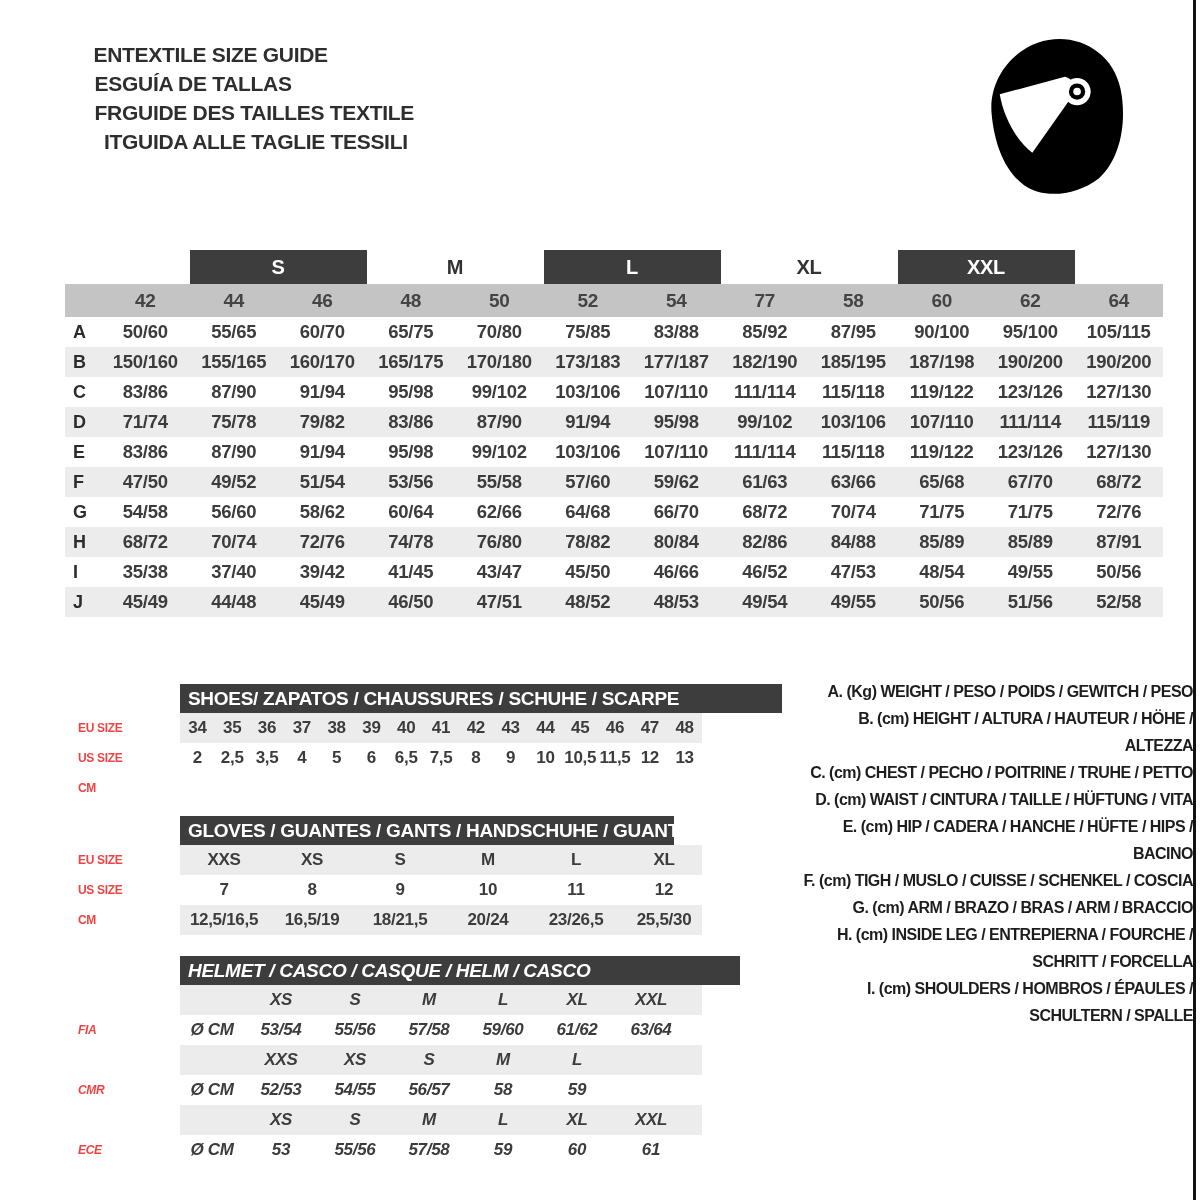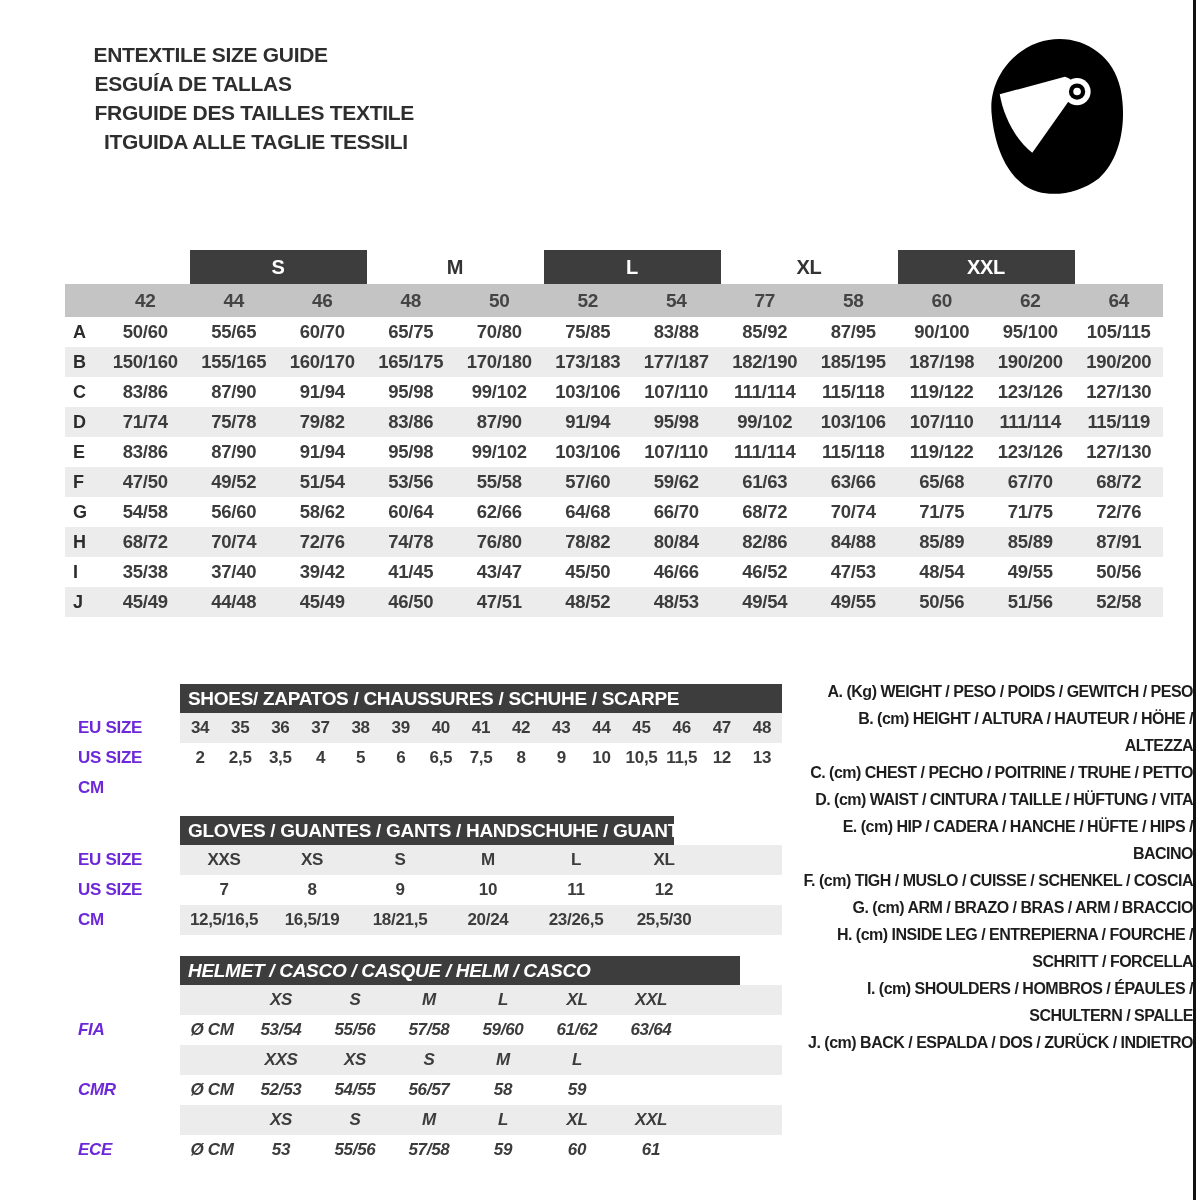--- a/index.html
+++ b/index.html
@@ -36,22 +36,22 @@
   .tt-label{display:flex;align-items:center;padding-left:8px;font-size:18px;color:#2c2c2c;}
   
   .lower-left{position:absolute;left:63px;top:684px;width:732px;}
   .lt-bar{margin-left:117px;width:602px;height:29px;background:var(--bar-dark);color:#fff;
           display:flex;align-items:center;padding-left:8px;font-size:19px;white-space:nowrap;overflow:hidden;}
   .gloves{margin-top:13px;}
   .gloves .lt-bar{width:494px;}
   .helmet{margin-top:21px;font-style:italic;}
   .helmet .lt-bar{width:560px;}
   .lt-row{display:flex;height:30px;}
-  .lt-label{width:117px;display:flex;align-items:center;padding-left:15px;font-size:17px;color:#6d28d9;}
-  .lt-cells{width:602px;display:grid;}
+  .lt-label{width:117px;display:flex;align-items:center;padding-left:15px;font-size:12px;color:#ef4444;}
+  .lt-cells{width:522px;display:grid;}
   .lt-cells.stripe{background:var(--stripe-gray);}
   .cols15{grid-template-columns:repeat(15,1fr);}
   .cols6{grid-template-columns:repeat(6,88px) 1fr;}
   .helmet-grid{grid-template-columns:64px repeat(6,74px) 1fr;}
   .lt-cell{display:flex;align-items:center;justify-content:center;font-size:17px;color:#3c3c3c;white-space:nowrap;}
   
   .legend{position:absolute;left:795px;top:678px;width:398px;font-size:16px;line-height:27px;
           letter-spacing:-0.5px;color:#1d1d1d;}
   
   .edge-line{position:absolute;left:1193px;top:0;width:3px;height:1200px;background:#111;}
@@ -432,18 +432,17 @@
   <div class="legend">
       <div class="legend-item">A. (Kg) WEIGHT / PESO / POIDS / GEWITCH / PESO</div>
       <div class="legend-item">B. (cm) HEIGHT / ALTURA / HAUTEUR / HÖHE / ALTEZZA</div>
       <div class="legend-item">C. (cm) CHEST / PECHO / POITRINE / TRUHE / PETTO</div>
       <div class="legend-item">D. (cm) WAIST / CINTURA / TAILLE / HÜFTUNG / VITA</div>
       <div class="legend-item">E. (cm) HIP / CADERA / HANCHE / HÜFTE / HIPS / BACINO</div>
       <div class="legend-item">F. (cm) TIGH / MUSLO / CUISSE / SCHENKEL / COSCIA</div>
       <div class="legend-item">G. (cm) ARM / BRAZO / BRAS / ARM / BRACCIO</div>
       <div class="legend-item">H. (cm) INSIDE LEG / ENTREPIERNA / FOURCHE / SCHRITT / FORCELLA</div>
       <div class="legend-item">I. (cm) SHOULDERS / HOMBROS / ÉPAULES / SCHULTERN / SPALLE</div>
-      <div class="legend-item">J. (cm) BACK / ESPALDA / DOS / ZURÜCK / INDIETRO</div>
     </div>
 
   <div class="edge-line"></div>
 
 </div>
 
 </body></html>

